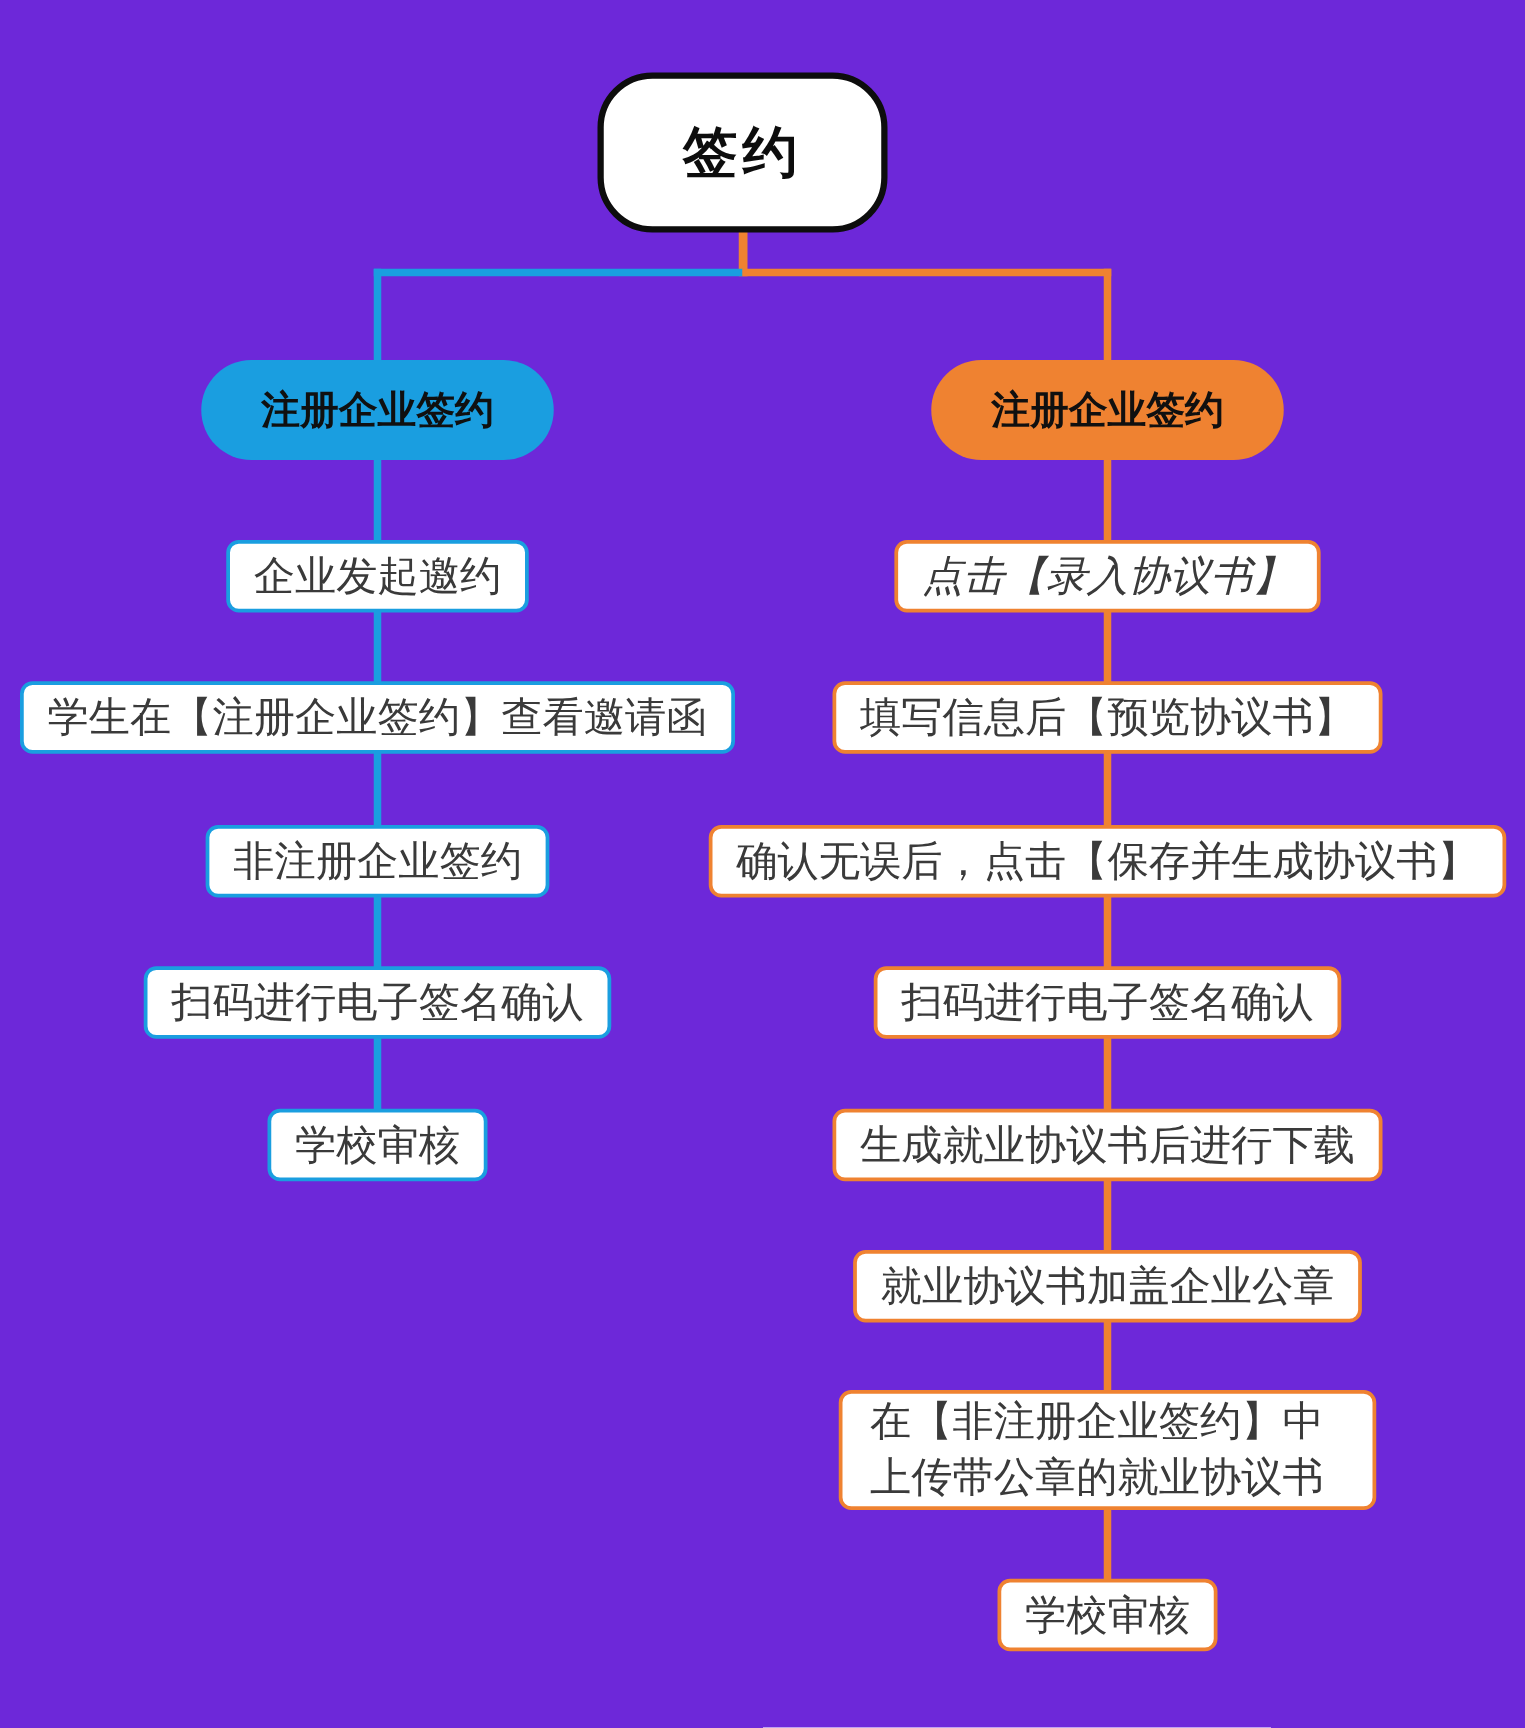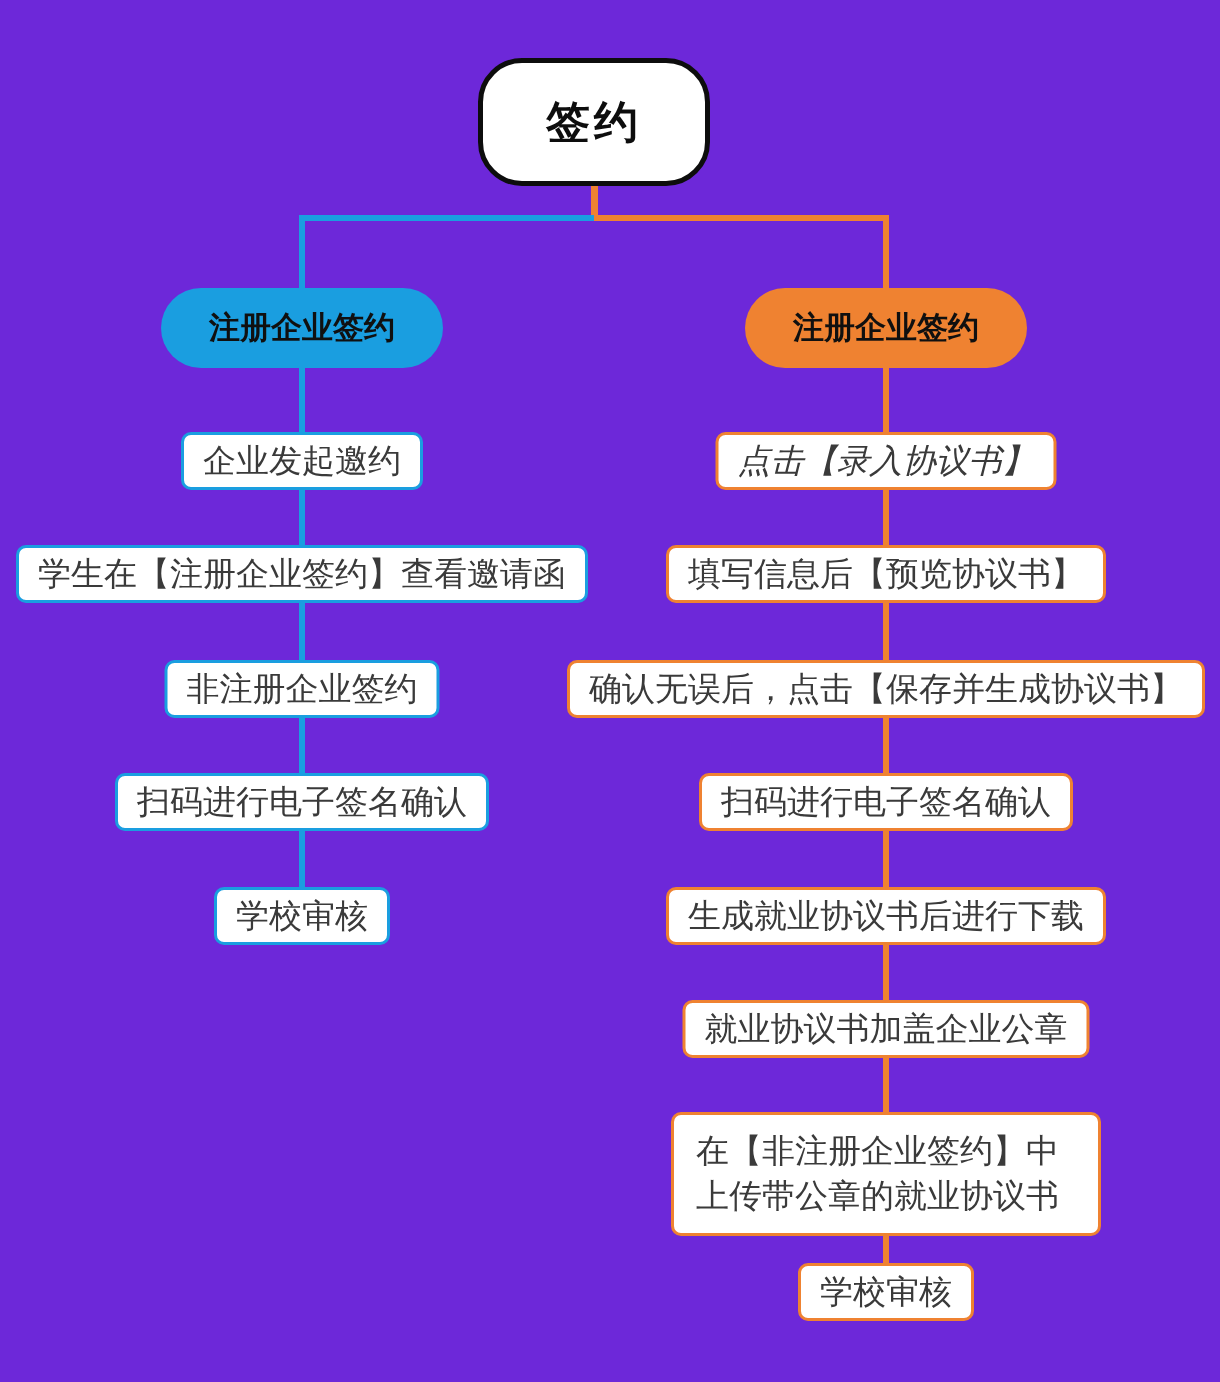--- a/index.html
+++ b/index.html
@@ -75,21 +75,21 @@
     justify-content: center;
     padding: 0 19px;
     font-size: 33px;
     color: #3a3a3a;
     white-space: nowrap;
     z-index: 1;
   }
   .step.blue   { border-color: #1A9EE0; left: 302px; }
   .step.orange { border-color: #EF8231; left: 886px; }
   .step.multiline {
-    height: 124px;
+    height: 96px;
     width: 430px;
     white-space: normal;
     justify-content: flex-start;
     text-align: left;
     line-height: 1.35;
     padding: 0 22px;
   }
 </style>
 </head>
 <body>

